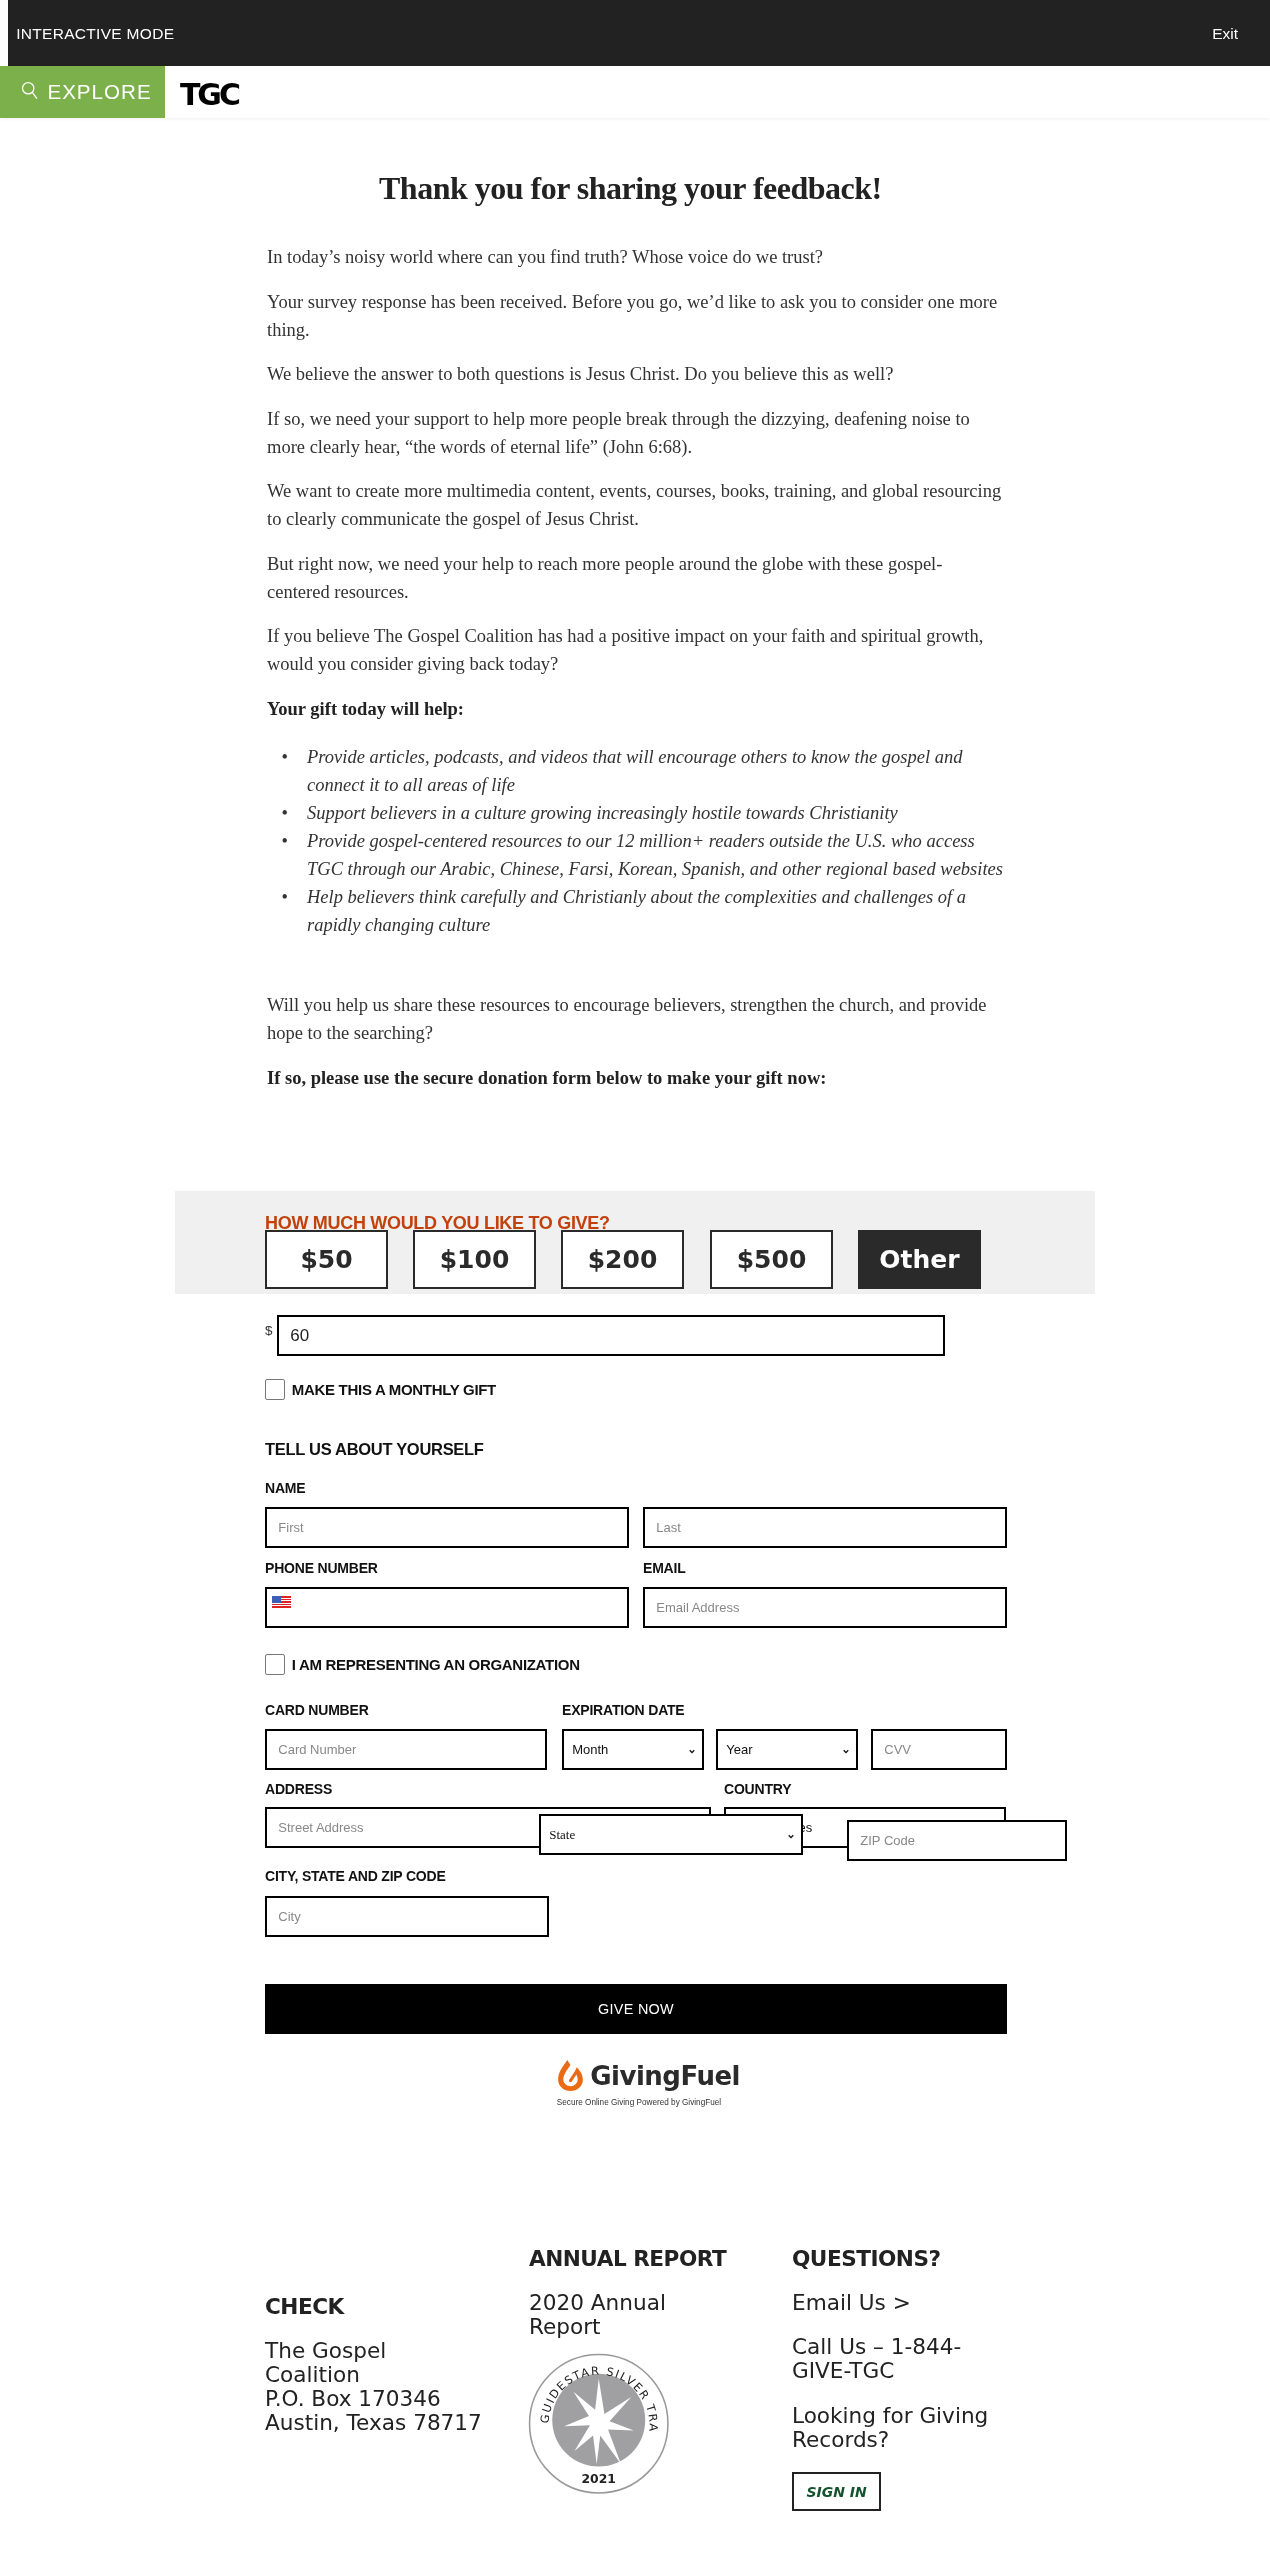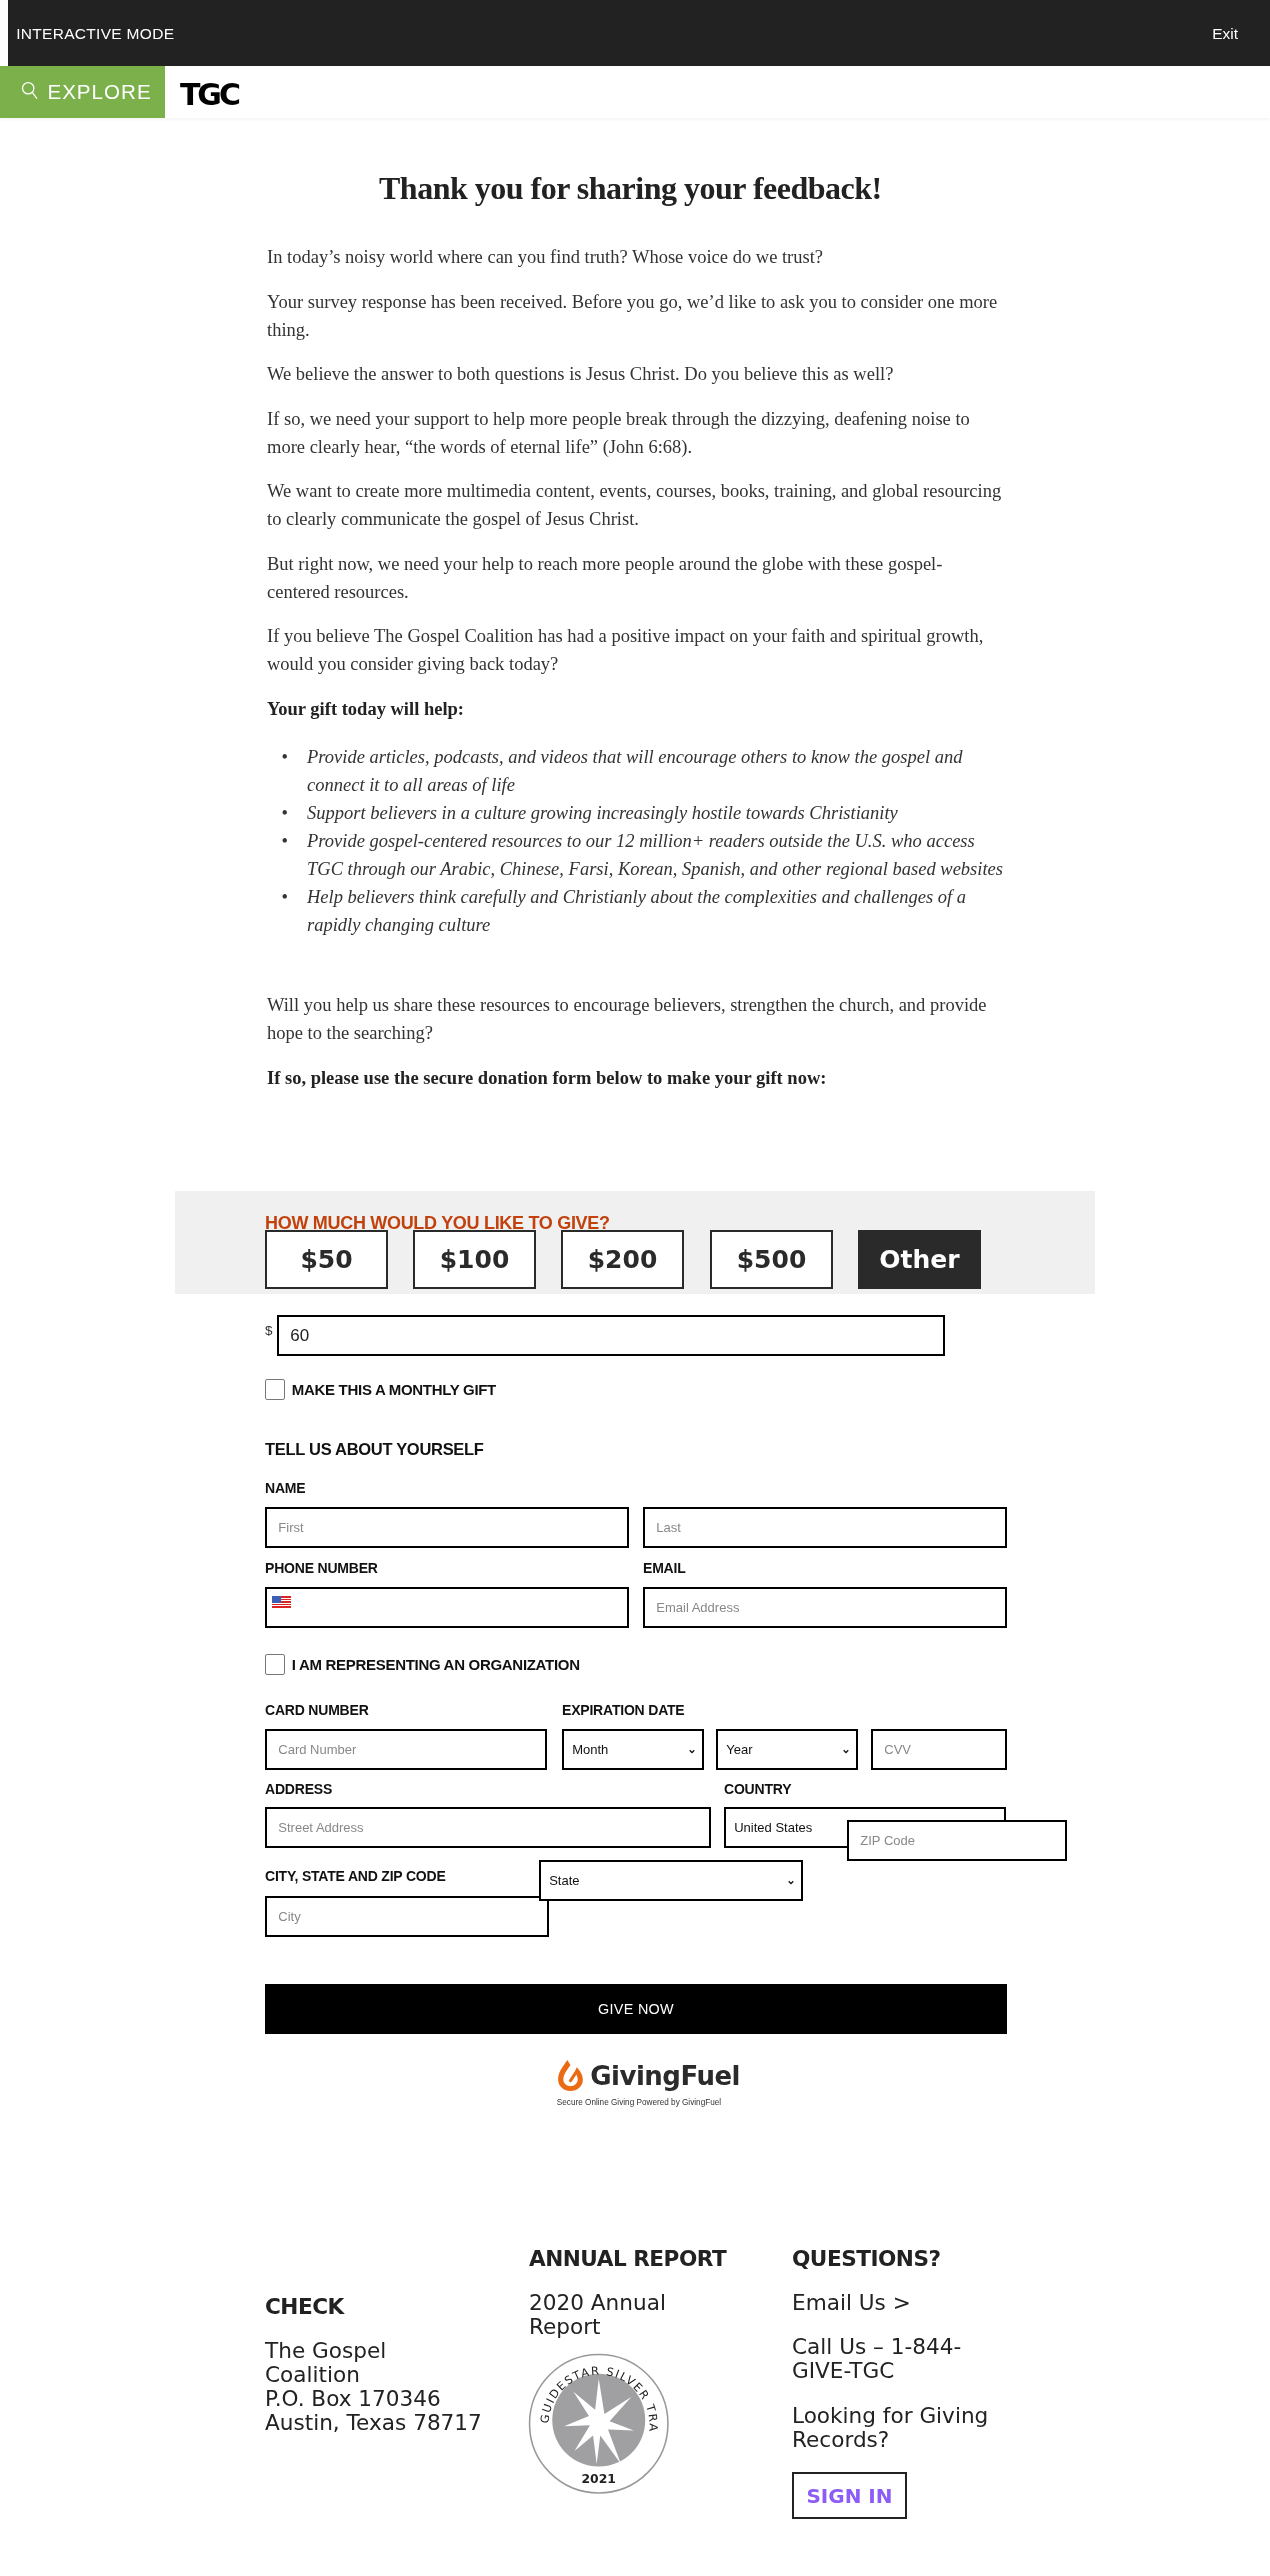--- a/index.html
+++ b/index.html
@@ -53,21 +53,21 @@
 
   .gf-logo { position: absolute; left: 556px; top: 2058px; display: flex; align-items: center; }
   .gf-name { font-size: 26px; font-weight: 700; color: #2b2b2b; margin-left: 5.2px; font-family: "DejaVu Sans", sans-serif; letter-spacing: -0.5px; }
   .gf-sub { position: absolute; left: 536px; top: 2098px; width: 206px; text-align: center; font-size: 8.2px; color: #333; }
 
   
   .fcol { position: absolute; top: 2246px; font-family: "DejaVu Sans", sans-serif; }
   .fcol h3 { font-size: 21.6px; font-weight: 800; color: #222; letter-spacing: -0.5px; margin-bottom: 19.6px; }
   .fcol .txt { font-size: 21.6px; line-height: 24px; color: #222; }
   .fcol .lnk { font-size: 21.6px; line-height: 24px; color: #222; cursor: pointer; margin-bottom: 20.6px; display: block; }
-  .signin { display: inline-block; border: 2.1px solid #222; padding: 9.3px 12.4px; font-size: 20px; font-weight: 700; color: #8b5cf6; cursor: pointer; }
+  .signin { display: inline-block; border: 2.1px solid #222; padding: 9.3px 12.4px; font-size: 14px; font-weight: 700; color: #14532d; cursor: pointer; font-style: italic; }
   .badge { position: absolute; left: 528px; top: 2353px; width: 142px; height: 142px; }
 </style>
 </head>
 <body>
 
 <div class="topbar">
   <span class="mode">INTERACTIVE MODE</span>
   <span class="exit">Exit</span>
 </div>
 
@@ -154,21 +154,21 @@
 <span class="flabel" style="left:265px; top:1781px;">ADDRESS</span>
 <input class="field" style="left: 265px; top: 1807px; width: 446px;" placeholder="Street Address">
 <span class="flabel" style="left:724px; top:1781px;">COUNTRY</span>
 <div class="sel" style="left:724px; top:1807px; width:282px;">
   <span>United States</span>
   <span class="chev">⌄</span>
 </div>
 
 <span class="flabel" style="left:265px; top:1868px;">CITY, STATE AND ZIP CODE</span>
 <input class="field" style="left: 265px; top: 1896px; width: 284px;" placeholder="City">
-<div class="sel" style="left:539px; top:1860px; width:264px;">
+<div class="sel" style="left:539px; top:1814px; width:264px;font-family:Liberation Serif, serif;">
   <span>State</span>
   <span class="chev">⌄</span>
 </div>
 <input class="field" style="left: 815px; top: 1820px; width: 220px; margin-left: 32px;" placeholder="ZIP Code">
 
 <div class="give-now">GIVE NOW</div>
 
 <div class="gf-logo">
   <span>
     <svg width="29" height="34" viewBox="0 0 56 66">

